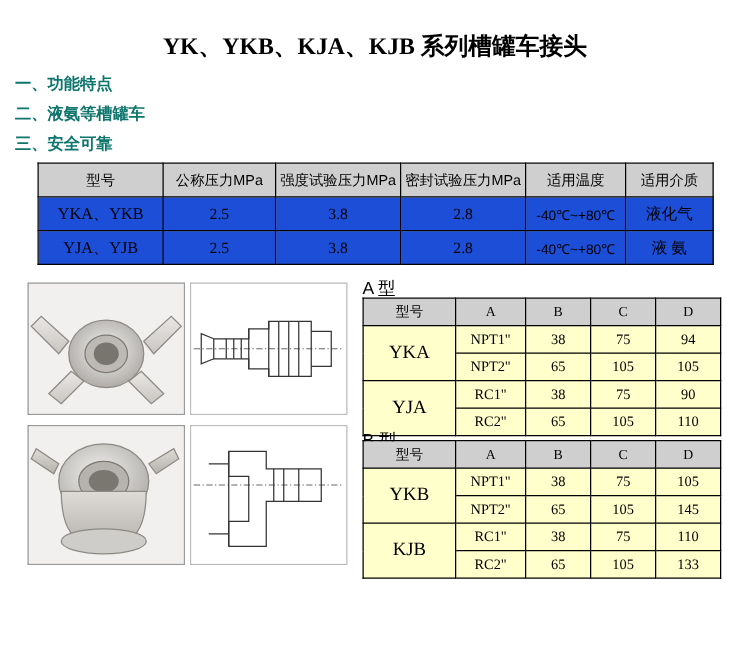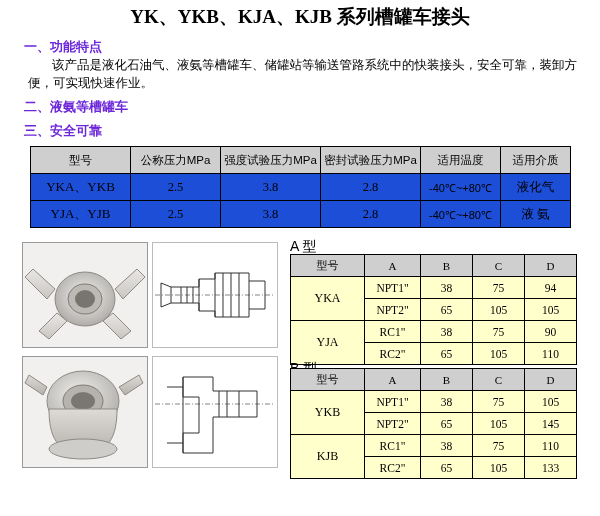--- a/index.html
+++ b/index.html
@@ -18,29 +18,29 @@
   .page {
     position: relative;
     width: 600px;
     height: 516px;
   }
   .title {
     text-align: center;
     font-size: 19px;
     font-weight: bold;
     letter-spacing: 0px;
-    padding-top: 4px;
+    padding-top: 24px;
     padding-bottom: 2px;
     font-family: "Liberation Serif", serif;
   }
   .section-head {
-    color: #6d28d9;
+    color: #0f766e;
     font-weight: bold;
     font-size: 13px;
-    margin-left: 24px;
+    margin-left: 12px;
     margin-top: 6px;
     font-family: Liberation Serif, serif;
   }
   .body-text {
     font-size: 12.5px;
     margin-left: 28px;
     margin-right: 22px;
     line-height: 1.45;
     text-indent: 24px;
     font-family: "Liberation Sans", sans-serif;
@@ -125,34 +125,33 @@
     font-size: 11.5px;
     height: 19px;
     font-family: "Liberation Serif", serif;
   }
   table.dim thead th {
     background: #cfcfcf;
     font-weight: normal;
     font-size: 11px;
   }
   table.dim tbody td { background: #ffffcc; }
-  table.dim tbody td.model { font-size: 12px; }
+  table.dim tbody td.model { font-size: 15px; }
 
   
   .art { display:block; width:100%; height:100%; }
 </style>
 </head>
 <body>
 
 <div class="page">
 
   <div class="title">YK、YKB、KJA、KJB 系列槽罐车接头</div>
 
   <div class="section-head">一、功能特点</div>
-  <div class="body-text">该产品是液化石油气、液氨等槽罐车、储罐站等输送管路系统中的快装接头，安全可靠，装卸方便，可实现快速作业。</div>
 
   <div class="section-head">二、液氨等槽罐车</div>
 
   <div class="section-head">三、安全可靠</div>
 
   <table class="spec">
     <colgroup>
       <col style="width:100px">
       <col style="width:90px">
       <col style="width:100px">

